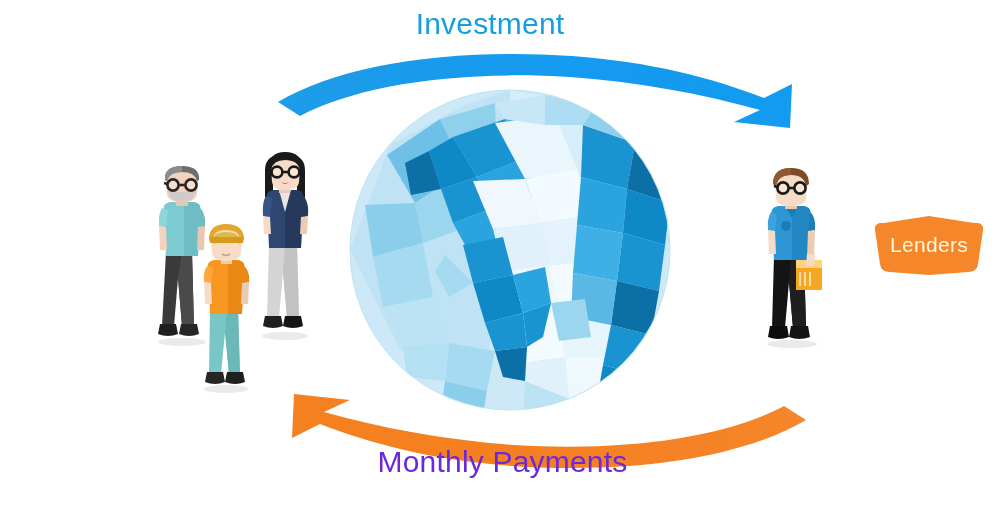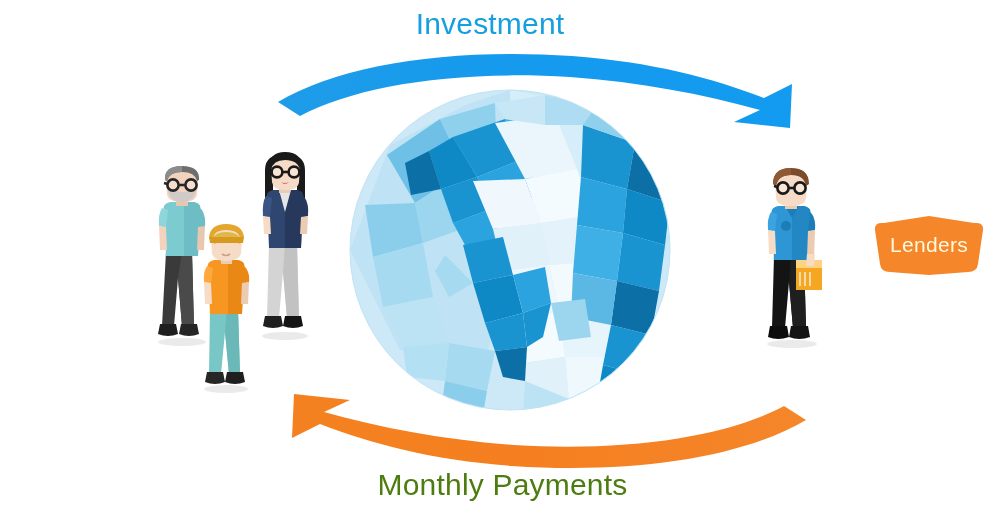--- a/index.html
+++ b/index.html
@@ -19,21 +19,21 @@
   .flow-title {
     position: absolute;
     width: 100%;
     text-align: center;
     font-size: 30px;
     font-weight: 400;
     letter-spacing: .2px;
     white-space: nowrap;
   }
   #title-investment { top: 7px; color: #169FE0; }
-  #title-payments   { top: 468px; color: #4d7c0f; padding-left: 25px; }
+  #title-payments   { top: 445px; color: #6d28d9; padding-left: 25px; }
 
   
   .badge {
     position: absolute;
     display: flex;
     align-items: center;
     justify-content: center;
     font-size: 21px;
     font-weight: 400;
     letter-spacing: .3px;

